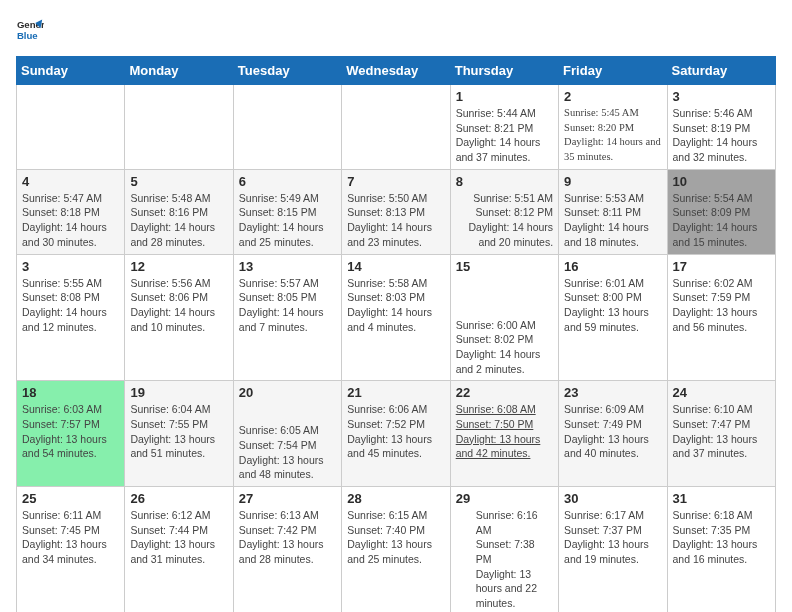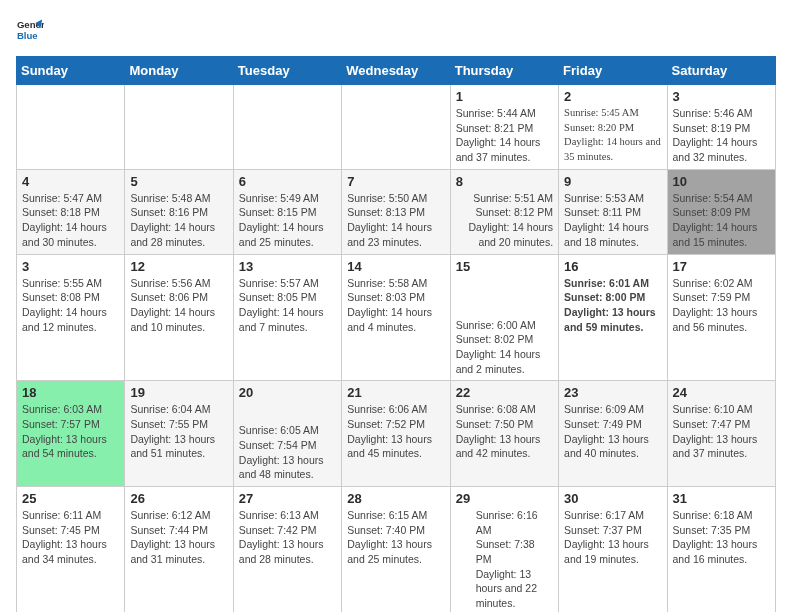--- a/index.html
+++ b/index.html
@@ -207,21 +207,21 @@
 Daylight: 14 hours and 4 minutes.</div>
         </td>
         <td>
           <span class="cell-date">15</span>
           <div class="cell-info" style="white-space: pre-line; margin-top: 44px;">Sunrise: 6:00 AM
 Sunset: 8:02 PM
 Daylight: 14 hours and 2 minutes.</div>
         </td>
         <td>
           <span class="cell-date">16</span>
-          <div class="cell-info" style="white-space: pre-line; font-weight: bold;">Sunrise: 6:01 AM
+          <div class="cell-info" style="white-space: pre-line;">Sunrise: 6:01 AM
 Sunset: 8:00 PM
 Daylight: 13 hours and 59 minutes.</div>
         </td>
         <td>
           <span class="cell-date">17</span>
           <div class="cell-info" style="white-space: pre-line;">Sunrise: 6:02 AM
 Sunset: 7:59 PM
 Daylight: 13 hours and 56 minutes.</div>
         </td>
       </tr>
@@ -245,21 +245,21 @@
 Daylight: 13 hours and 48 minutes.</div>
         </td>
         <td style="background-color: rgb(245, 245, 245);">
           <span class="cell-date">21</span>
           <div class="cell-info" style="white-space: pre-line;">Sunrise: 6:06 AM
 Sunset: 7:52 PM
 Daylight: 13 hours and 45 minutes.</div>
         </td>
         <td style="background-color: rgb(245, 245, 245);">
           <span class="cell-date">22</span>
-          <div class="cell-info" style="white-space: pre-line;">Sunrise: 6:08 AM
+          <div class="cell-info" style="white-space: pre-line; text-decoration: underline;">Sunrise: 6:08 AM
 Sunset: 7:50 PM
 Daylight: 13 hours and 42 minutes.</div>
         </td>
         <td style="background-color: rgb(245, 245, 245);">
           <span class="cell-date">23</span>
           <div class="cell-info" style="white-space: pre-line;">Sunrise: 6:09 AM
 Sunset: 7:49 PM
 Daylight: 13 hours and 40 minutes.</div>
         </td>
         <td style="background-color: rgb(245, 245, 245);">

